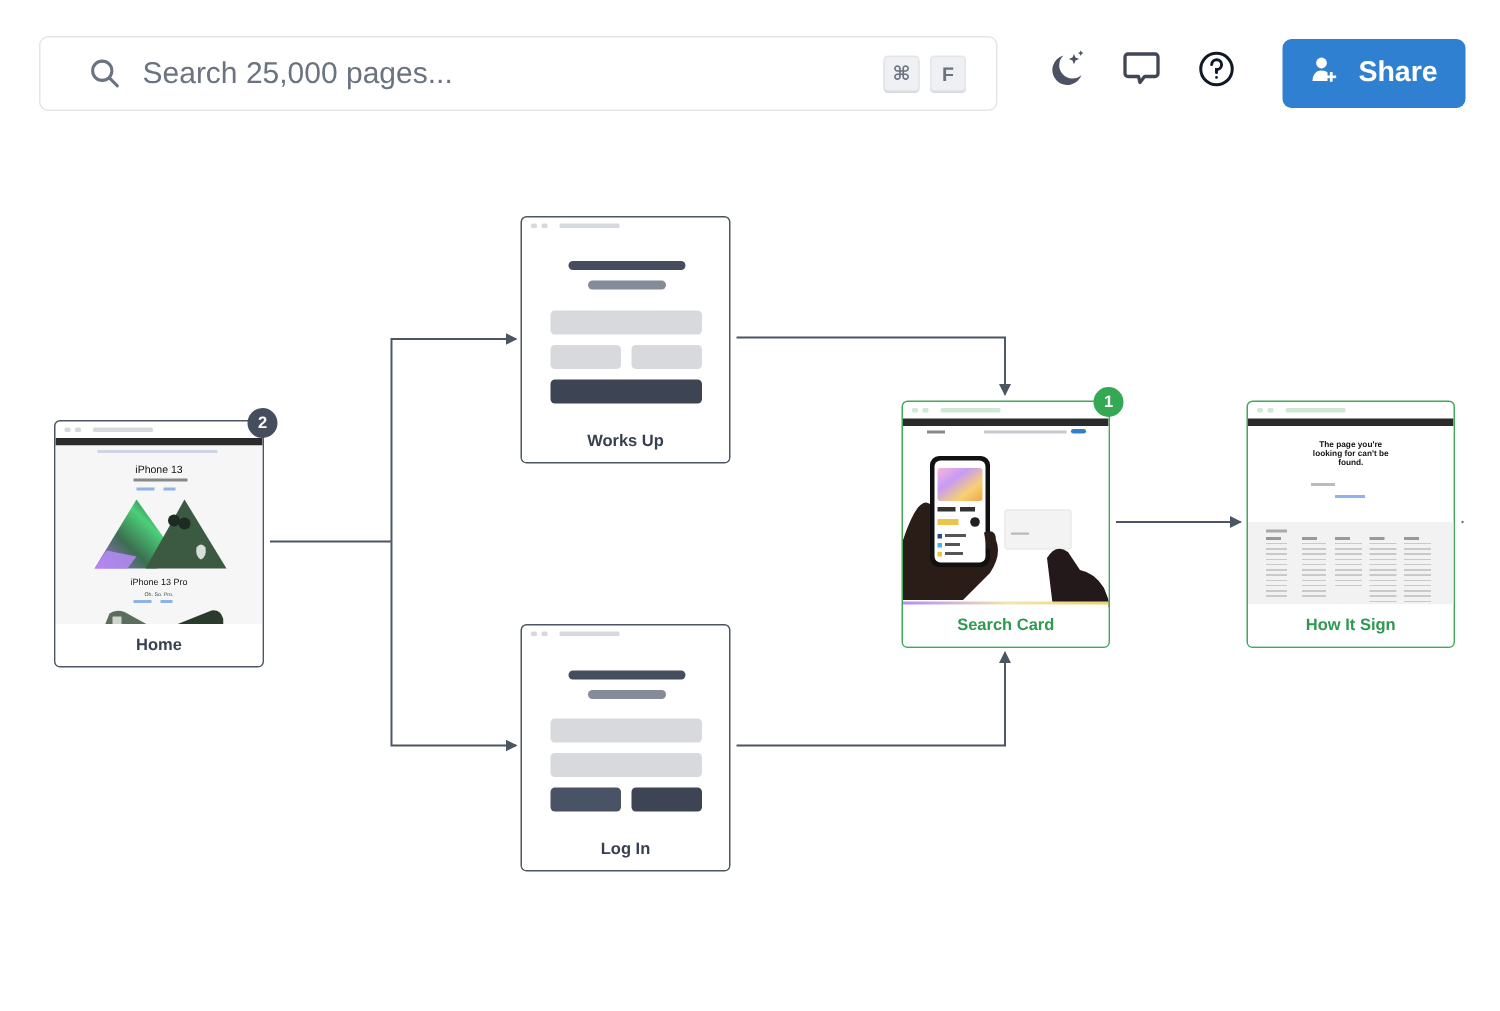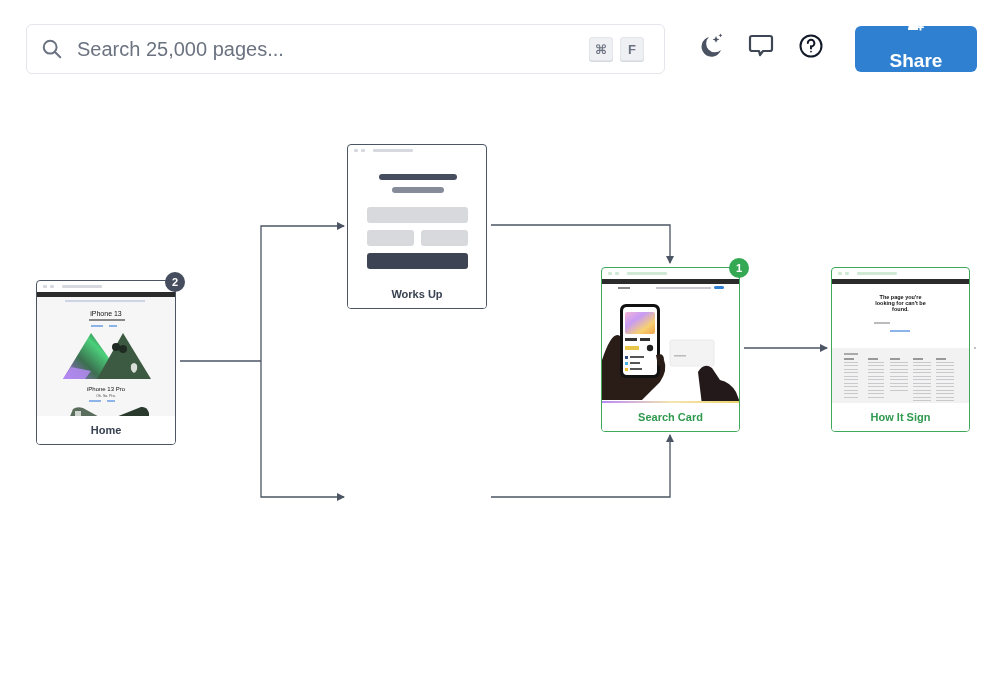--- a/index.html
+++ b/index.html
@@ -3,42 +3,42 @@
 <meta charset="utf-8">
 <style>
   * { box-sizing: border-box; margin: 0; padding: 0; }
   html, body { width: 1000px; height: 674px; background: #ffffff; overflow: hidden; }
   body { font-family: "Liberation Sans", "DejaVu Sans", sans-serif; color: #1f2937; position: relative; }
 
   
   .search {
     position: absolute; left: 26px; top: 24px; width: 639px; height: 50px;
     border: 1px solid #e3e6ea; border-radius: 6px; background: #fff;
-    display: flex; align-items: center; padding: 0 20px 0 14px;
+    display: flex; align-items: center; padding: 0 20px 0 32px;
   }
   .search .search-icon { width: 24px; height: 24px; margin-right: 12px; display: flex; align-items: center; }
   .search input {
     flex: 1; border: none; outline: none; background: transparent;
     font-family: "Liberation Sans", sans-serif; font-size: 20px; color: #6b7280;
   }
   .search input::placeholder { color: #6b7280; }
   .kbd {
     width: 24px; height: 24px; border-radius: 3px; background: #eef0f3;
     border: 1px solid #e2e5e9; box-shadow: 0 1px 0 #d5d9de;
     font-size: 13px; color: #6b7280; font-weight: bold;
     display: flex; align-items: center; justify-content: center; margin-left: 7px;
   }
 
   .icon-btn { position: absolute; top: 33px; width: 30px; height: 30px; display: flex; align-items: center; justify-content: center; cursor: pointer; }
 
   .share-btn {
     position: absolute; left: 855px; top: 26px; width: 122px; height: 46px;
     background: #2f80d1; border-radius: 6px; color: #fff;
-    display: flex; align-items: center; justify-content: flex-end; gap: 14px;
-    font-size: 19px; font-weight: bold; cursor: pointer; flex-direction: column;
+    display: flex; align-items: center; justify-content: center; gap: 14px;
+    font-size: 19px; font-weight: bold; cursor: pointer;
   }
 
   
   .canvas { position: absolute; left: 0; top: 0; width: 1000px; height: 674px; }
   .connectors { position: absolute; left: 0; top: 0; }
 
   .node {
     position: absolute; background: #fff; border: 1.5px solid #4b5563;
     border-radius: 4px; overflow: hidden; cursor: pointer;
   }
@@ -201,20 +201,36 @@
       <div class="wf" style="left:31px; top:29px; width:78px; height:6px; background:#454d5e; border-radius:3px;"></div>
       <div class="wf" style="left:44px; top:42px; width:52px; height:6px; background:#858b98; border-radius:3px;"></div>
       <div class="wf" style="left:19px; top:62px; width:101px; height:16px; background:#d8d9dc;"></div>
       <div class="wf" style="left:19px; top:85px; width:47px; height:16px; background:#d8d9dc;"></div>
       <div class="wf" style="left:73px; top:85px; width:47px; height:16px; background:#d8d9dc;"></div>
       <div class="wf" style="left:19px; top:108px; width:101px; height:16px; background:#3d4453;"></div>
     </div>
     <div class="label">Works Up</div>
   </div>
 
+  <div class="node" style="left:347px; top:416px; width:140px; height:165px;">
+    <div class="chrome">
+        <span class="dot"></span>
+        <span class="dot"></span>
+        <span class="bar"></span>
+      </div>
+    <div>
+      <div class="wf" style="left:31px; top:30px; width:78px; height:6px; background:#454d5e; border-radius:3px;"></div>
+      <div class="wf" style="left:44px; top:43px; width:52px; height:6px; background:#858b98; border-radius:3px;"></div>
+      <div class="wf" style="left:19px; top:62px; width:101px; height:16px; background:#d8d9dc;"></div>
+      <div class="wf" style="left:19px; top:85px; width:101px; height:16px; background:#d8d9dc;"></div>
+      <div class="wf" style="left:19px; top:108px; width:47px; height:16px; background:#4a5266;"></div>
+      <div class="wf" style="left:73px; top:108px; width:47px; height:16px; background:#3d4453;"></div>
+    </div>
+    <div class="label">Log In</div>
+  </div>
 
   <div class="node green" style="left:601px; top:267px; width:139px; height:165px;">
     <div class="chrome">
         <span class="dot"></span>
         <span class="dot"></span>
         <span class="bar"></span>
       </div>
     <div class="navstrip"></div>
     <div style="position:absolute; left:0; right:0; top:16px; bottom:28px; background:#fff;">
       <div style="position:absolute; left:16px; top:3px; width:12px; height:2px; background:#888;"></div>

